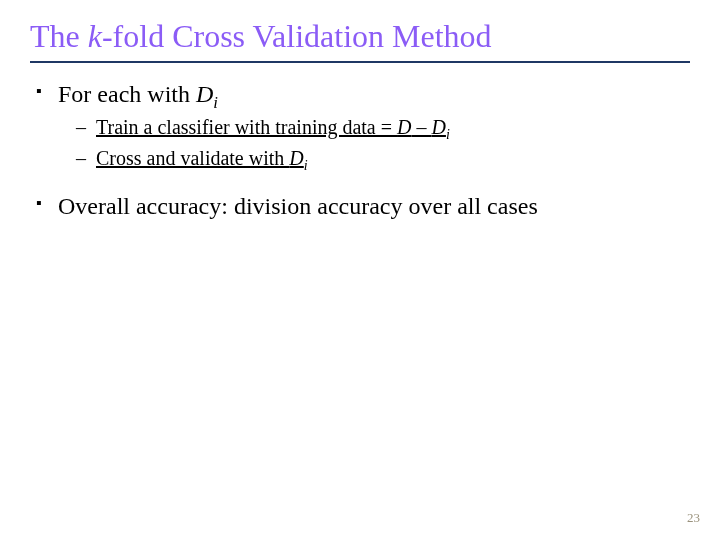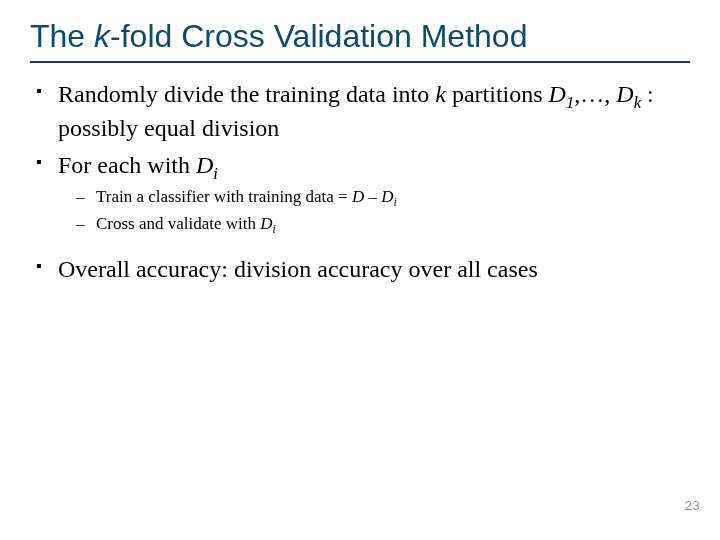--- a/index.html
+++ b/index.html
@@ -13,23 +13,23 @@
     position: relative;
   }
   .slide {
     box-sizing: border-box;
     width: 720px;
     height: 540px;
     padding: 18px 30px 20px 30px;
     position: relative;
   }
   .title {
-    font-family: Liberation Sans, sans-serif;
+    font-family: Liberation Serif, serif;
     font-size: 32px;
-    color: #0c4a6e;
+    color: #8b5cf6;
     margin: 0 0 6px 0;
     font-weight: 400;
   }
   .title .ki { font-style: italic; }
   .rule {
     border: none;
     border-top: 2px solid #1f3864;
     margin: 0 0 16px 0;
   }
   ul.lvl1 {
@@ -49,60 +49,58 @@
     position: absolute;
     left: 6px;
     top: 2px;
     font-size: 16px;
     color: #000;
   }
   ul.lvl2 {
     list-style: none;
     padding: 0;
     margin: 2px 0 16px 0;
-    font-size: 17px;
+    font-size: 20px;
+    text-decoration: underline;
   }
   ul.lvl2 > li {
     position: relative;
     padding-left: 38px;
     margin-bottom: 2px;
   }
   ul.lvl2 > li::before {
     content: "\2013";
     position: absolute;
     left: 18px;
     top: 0;
     color: #000;
   }
   .it { font-style: italic; }
   sub { font-size: 0.7em; font-style: italic; }
   .pagenum {
     position: absolute;
     right: 20px;
-    bottom: 26px;
-    font-family: Liberation Mono, monospace;
+    bottom: 14px;
+    font-family: Liberation Serif, serif;
     font-size: 13px;
     color: #9a927d;
   }
 </style>
 </head>
 <body>
 
 <div class="slide">
 
   <h1 class="title">
     <span>The </span><span class="ki">k</span><span>-fold Cross Validation Method</span>
   </h1>
   <hr class="rule">
 
   <ul class="lvl1">
 
-    <li>
-      <span>Randomly divide the training data into </span><span class="it">k</span><span> partitions </span><span class="it">D</span><sub>1</sub><span>,…, </span><span class="it">D</span><sub>k</sub><span> : possibly equal division</span>
-    </li>
 
     <li>
       <span>For each with </span><span class="it">D</span><sub>i</sub>
       <ul class="lvl2">
         <li>
           <span>Train a classifier with training data = </span><span class="it">D</span><span> – </span><span class="it">D</span><sub>i</sub>
         </li>
         <li>
           <span>Cross and validate with </span><span class="it">D</span><sub>i</sub>
         </li>

